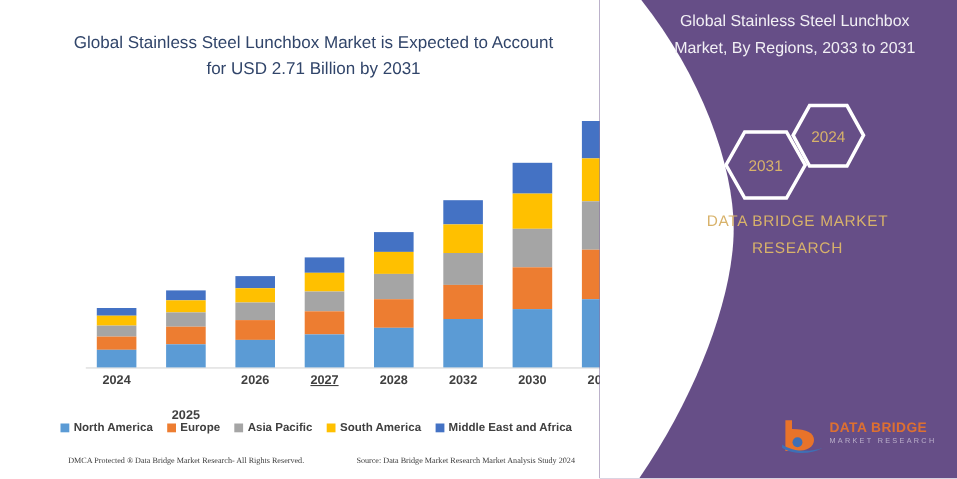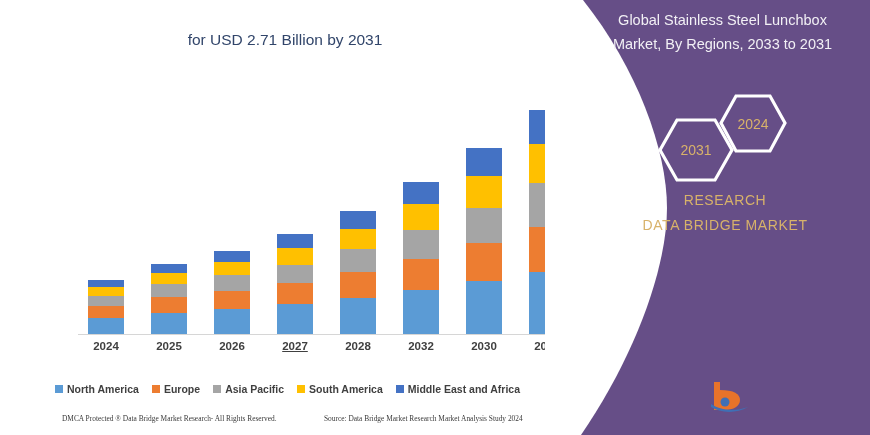--- a/index.html
+++ b/index.html
@@ -71,20 +71,21 @@
        font-family:"Liberation Sans",sans-serif;opacity:.85;}
 </style>
 </head>
 <body>
 
 <div id="root">
 
   <div class="chart-area">
 
     <div class="chart-title">
+      <div>Global Stainless Steel Lunchbox Market is Expected to Account</div>
       <div>for USD 2.71 Billion by 2031</div>
     </div>
 
     <div class="plot" id="plot">
       <div class="axis-line"></div>
     <div class="bar" style="left: 88px; bottom: 11px; width: 36px;">
           <div class="seg" style="height: 7.02439px; background: rgb(68, 114, 196);"></div>
           <div class="seg" style="height: 8.58537px; background: rgb(255, 192, 0);"></div>
           <div class="seg" style="height: 10.1463px; background: rgb(165, 165, 165);"></div>
           <div class="seg" style="height: 12.4878px; background: rgb(237, 125, 49);"></div>
@@ -136,21 +137,21 @@
           <div class="seg" style="height: 34.3415px; background: rgb(68, 114, 196);"></div>
           <div class="seg" style="height: 39.0244px; background: rgb(255, 192, 0);"></div>
           <div class="seg" style="height: 43.7073px; background: rgb(165, 165, 165);"></div>
           <div class="seg" style="height: 44.4878px; background: rgb(237, 125, 49);"></div>
           <div class="seg" style="height: 62.439px; background: rgb(91, 155, 213);"></div>
         </div>
       </div>
 
     <div class="xlabels" id="xlabels">
         <div class="xlabel" style="left: 76px;">2024</div>
-        <div class="xlabel" style="left: 139px;">2025</div>
+        <div class="xlabel" style="left: 139px; margin-top: 32px;">2025</div>
         <div class="xlabel" style="left: 202px;">2026</div>
         <div class="xlabel" style="left: 265px; text-decoration: underline;">2027</div>
         <div class="xlabel" style="left: 328px;">2028</div>
         <div class="xlabel" style="left: 391px;">2032</div>
         <div class="xlabel" style="left: 454px;">2030</div>
         <div class="xlabel" style="left: 517px;">2031</div>
       </div>
 
     <div class="legend" id="legend">
         <div class="legend-item">
@@ -201,27 +202,31 @@
       </div>
       <div class="hex hex-2024">
         <svg width="70" height="61" viewBox="0 0 70 61" style="position:absolute;left:0;top:0;">
           <polygon points="18,3 52,3 67,30 52,58 18,58 3,30" fill="none" stroke="#ffffff" stroke-width="3.2"></polygon>
         </svg>
         <span>2024</span>
       </div>
     </div>
 
     <div class="brand">
+      <div>DATA BRIDGE MARKET</div>
       <div>RESEARCH</div>
-      <div>DATA BRIDGE MARKET</div>
     </div>
   </div>
 
   <div class="logo">
     <svg class="logo-mark" viewBox="0 0 40 34">
       <path d="M4,2 L4,30 L10,30 L10,2 Z" fill="#E8732A"></path>
       <path d="M10,10 C24,10 30,14 30,20 C30,26 24,30 14,30 L10,30 Z" fill="#E8732A"></path>
       <path d="M1,24 C10,30 24,32 38,27 C26,34 10,33 1,27 Z" fill="#3F6FB5"></path>
       <circle cx="15" cy="22" r="4.5" fill="#3F6FB5"></circle>
     </svg>
+    <div class="logo-text">
+      <div class="logo-name">DATA BRIDGE</div>
+      <div class="logo-sub">MARKET RESEARCH</div>
+    </div>
   </div>
 
 </div>
 
 </body></html>

